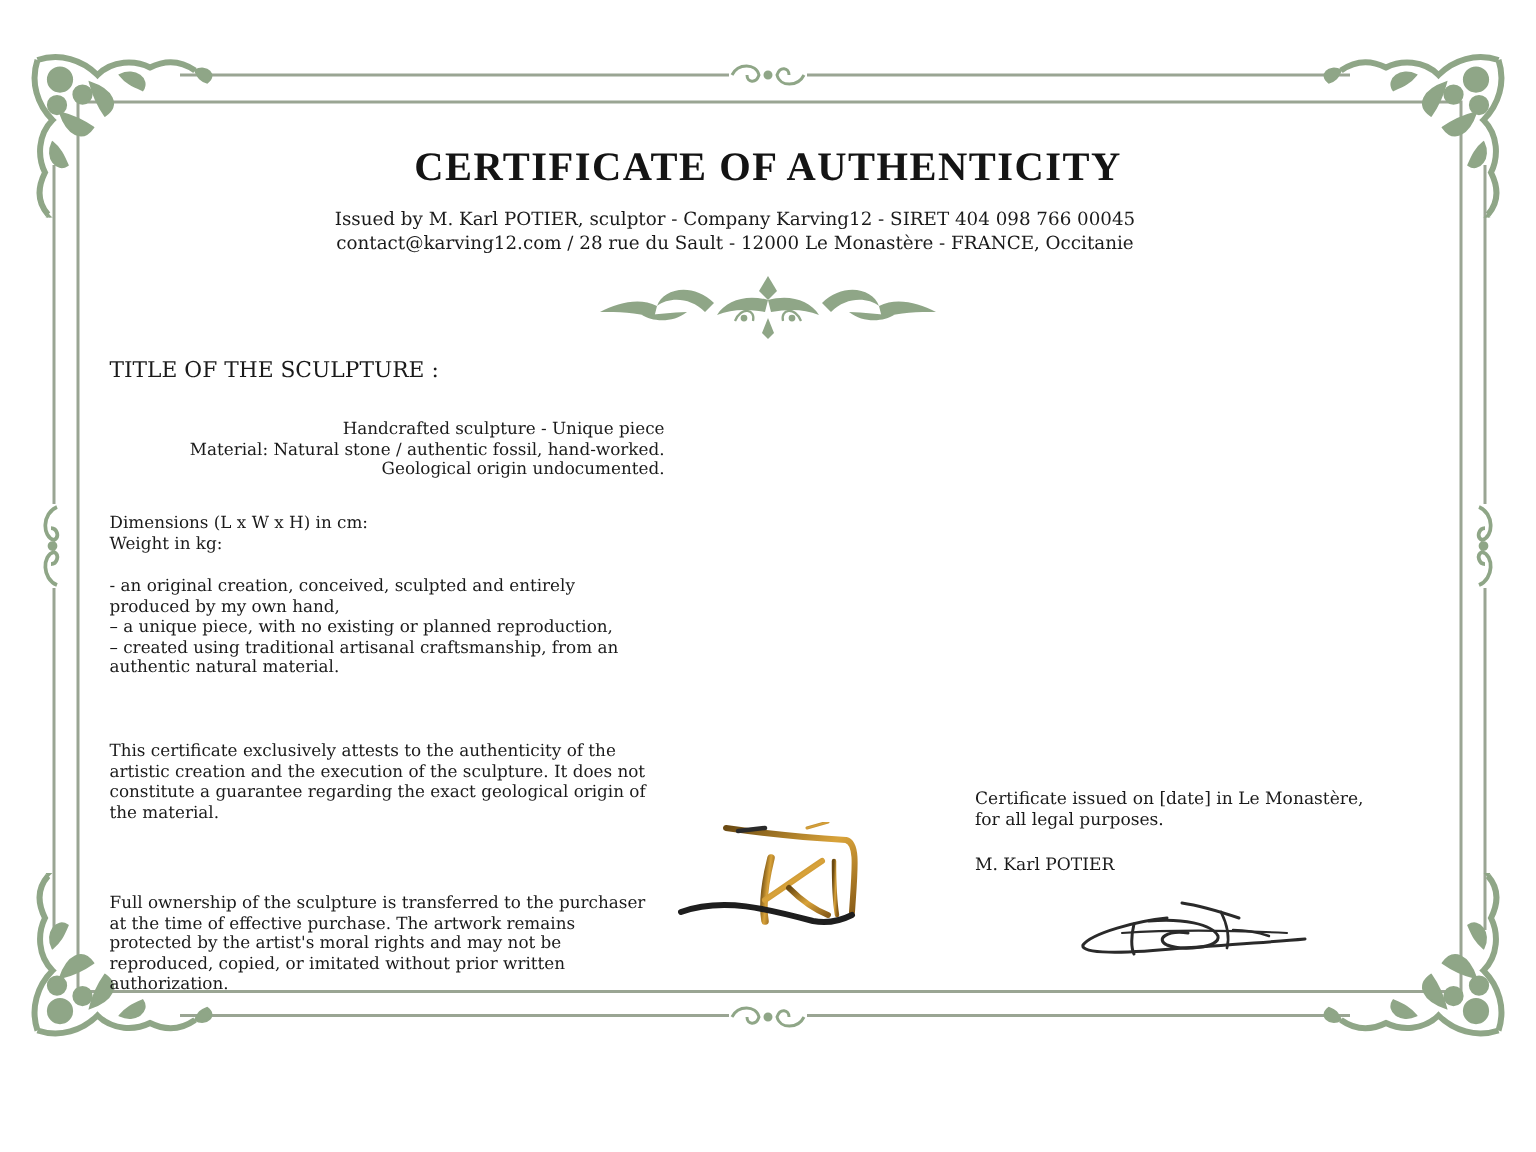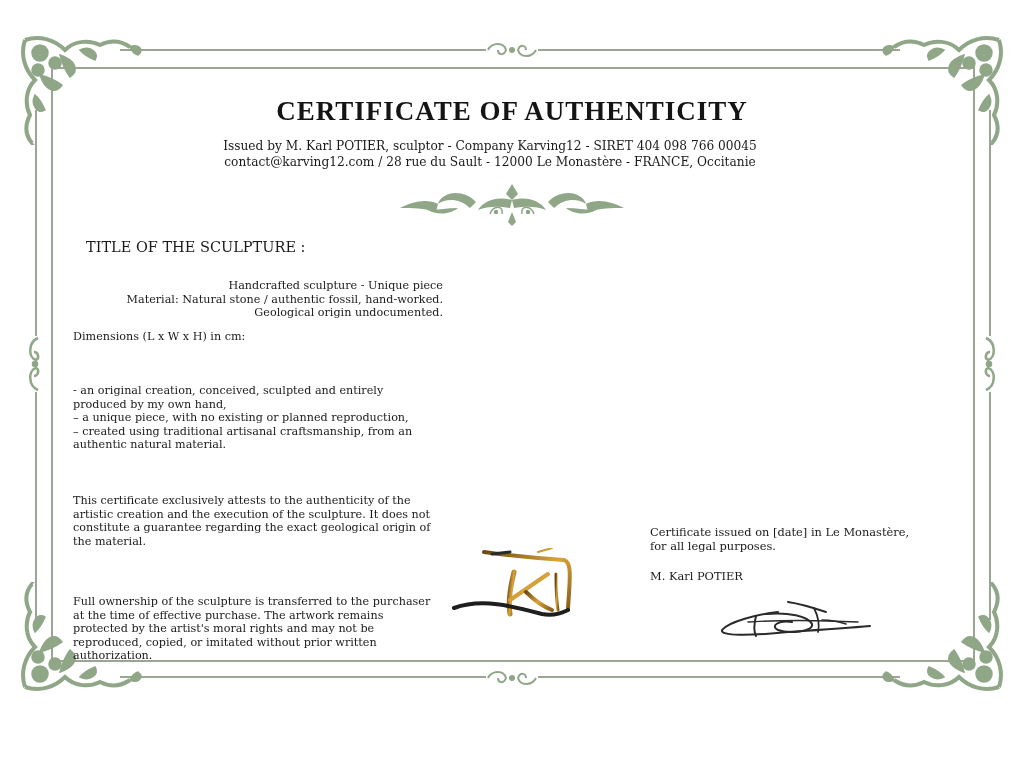--- a/index.html
+++ b/index.html
@@ -15,21 +15,21 @@
     }
     .issuer {
       position: absolute; left: 0; width: 980px; top: 138px; text-align: center;
       font-family: "DejaVu Serif", serif; font-size: 12.2px; line-height: 16px; color: #1a1a1a;
     }
     .left-col {
       position: absolute; left: 73px; width: 370px; font-family: "DejaVu Serif", serif;
       font-size: 11.2px; line-height: 13.6px; color: #1a1a1a;
     }
     .left-col p { margin: 0; }
-    .sculpt-title { position: absolute; left: 86px; top: 239px; font-family: "DejaVu Serif", serif; font-size: 14.5px; color: #1a1a1a; }
+    .sculpt-title { position: absolute; left: 73px; top: 239px; font-family: "DejaVu Serif", serif; font-size: 14.5px; color: #1a1a1a; }
     .right-col {
       position: absolute; left: 650px; width: 300px; text-align: left;
       font-family: "DejaVu Serif", serif; font-size: 11.4px; line-height: 14px; color: #1a1a1a;
     }
     .right-col p { margin: 0; }
   </style>
 </head>
 <body>
 
 <div class="frame-line" style="left:120px; top:49px; width:780px; height:1.5px;"></div>
@@ -164,22 +164,23 @@
 </svg>
 
 <div class="sculpt-title">TITLE OF THE SCULPTURE :</div>
 
 <div class="left-col" style="top:279px;text-align:right;">
   <p>Handcrafted sculpture - Unique piece</p>
   <p>Material: Natural stone / authentic fossil, hand-worked.</p>
   <p>Geological origin undocumented.</p>
 </div>
 
-<div class="left-col" style="top:330px;">
+<div class="left-col" style="top:342px;">
   <p>Dimensions (L x W x H) in cm:</p>
+  <p>Weight in kg:</p>
 </div>
 
 <div class="left-col" style="top:384px; width:362px;">
   <p> - an original creation, conceived, sculpted and entirely produced by my own hand,</p>
   <p> – a unique piece, with no existing or planned reproduction,</p>
   <p> – created using traditional artisanal craftsmanship, from an authentic natural material.</p>
 </div>
 
 <div class="left-col" style="top:494px; width:362px;">This certificate exclusively attests to the authenticity of the artistic creation and the execution of the sculpture. It does not constitute a guarantee regarding the exact geological origin of the material.</div>
 

